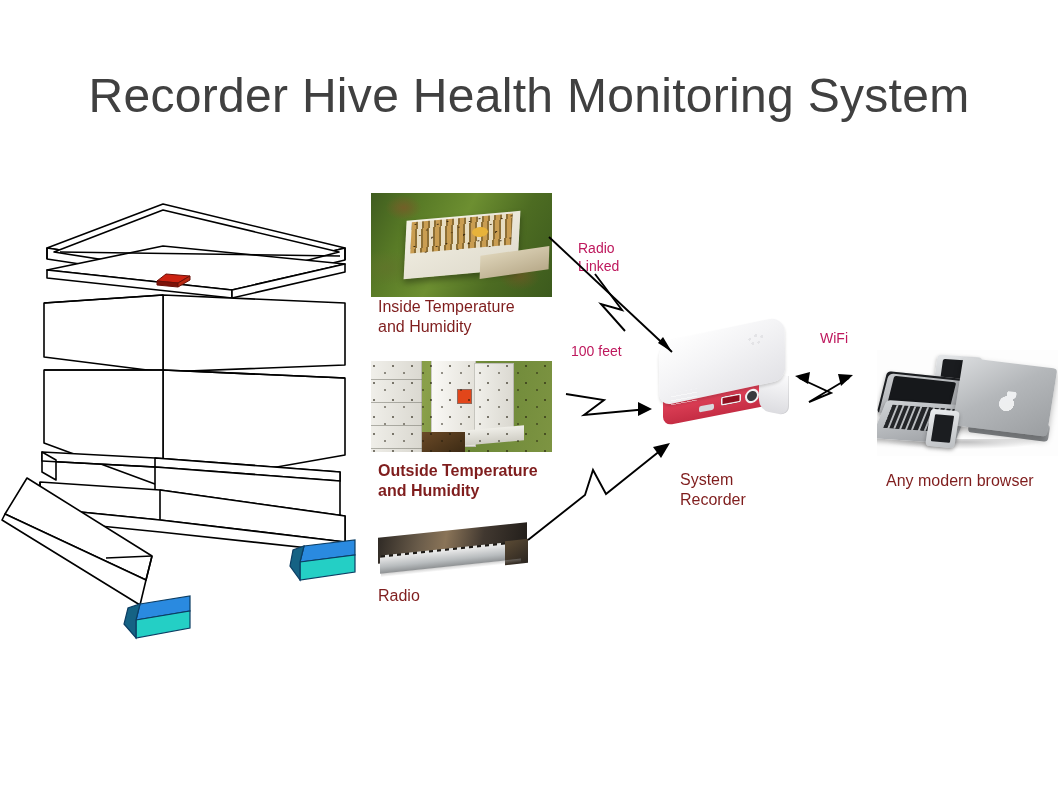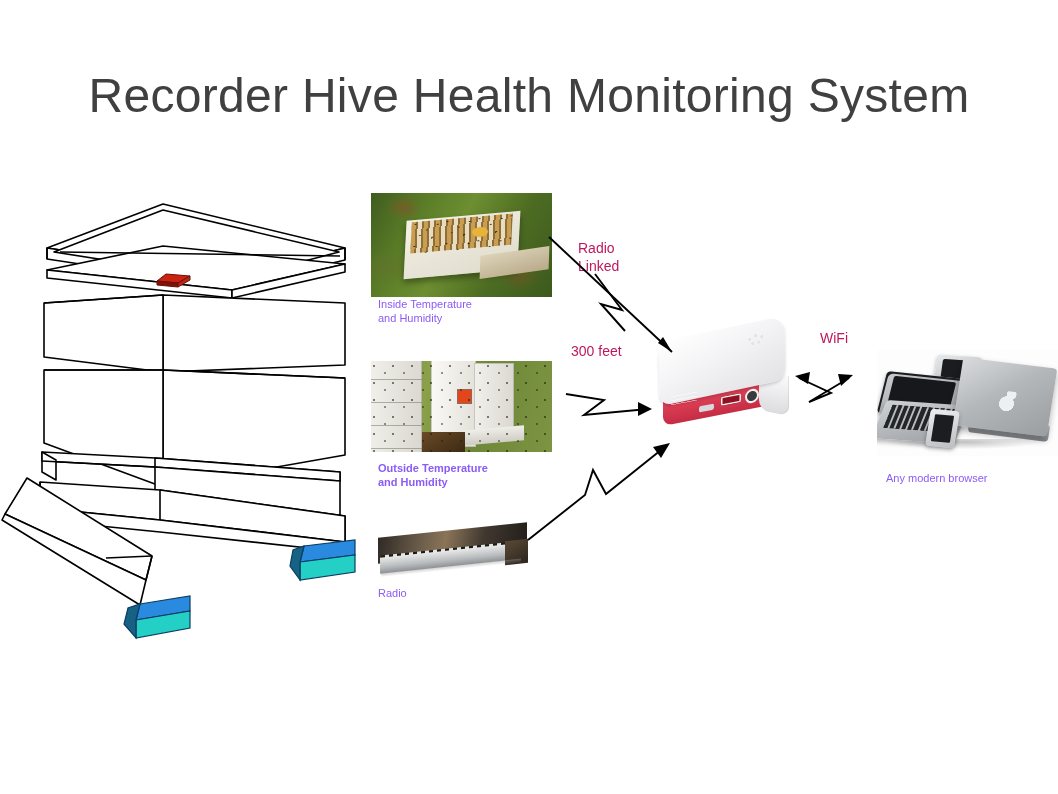--- a/index.html
+++ b/index.html
@@ -27,23 +27,23 @@
     font-size: 48px;
     font-weight: normal;
     color: #404040;
     letter-spacing: 0.3px;
     white-space: nowrap;
   }
 
   
   .caption {
     position: absolute;
-    font-size: 11px;
+    font-size: 16px;
     line-height: 1.28;
-    color: #8b5cf6;
+    color: #7f1d1d;
     white-space: pre-line;
   }
   .link-label {
     position: absolute;
     font-size: 14px;
     line-height: 1.28;
     color: #be185d;
     white-space: pre-line;
   }
 
@@ -517,36 +517,38 @@
     <div class="pi-front"></div>
     <div class="pi-right"></div>
     <div class="pi-lid">
       <div class="pi-lid-logo"></div>
     </div>
     <div class="pi-vent"></div>
     <div class="pi-port pi-port-usb"></div>
     <div class="pi-port pi-port-hdmi"></div>
     <div class="pi-port pi-port-audio"></div>
   </div>
+  <div class="caption" style="left:680px; top:470px; width:140px;">System
+Recorder</div>
 
   <div class="photo ph-devices" style="left:877px; top:350px; width:181px; height:106px;">
     <div class="dv dv-shadow"></div>
     <div class="dv dv-tablet"></div>
     <div class="dv dv-lap-open-screen"></div>
     <div class="dv dv-lap-open-base"></div>
     <div class="dv-keys"></div>
     <div class="dv dv-mac-base"></div>
     <div class="dv dv-mac-closed"></div>
     <div class="dv dv-phone"></div>
   </div>
   <div class="caption" style="left:886px; top:471px; width:220px;">Any modern browser</div>
 
   <div class="link-label" style="left:578px; top:240px; width:100px;">Radio
 Linked</div>
-  <div class="link-label" style="left:571px; top:343px; width:100px;">300 feet</div>
+  <div class="link-label" style="left:571px; top:343px; width:100px;">100 feet</div>
   <div class="link-label" style="left:820px; top:330px; width:80px;">WiFi</div>
 
   <svg id="arrows" width="1058" height="794" viewBox="0 0 1058 794">
 
     <g>
       <path d="M549,237 L672,352"></path>
       <polygon class="head" points="672,352 658,343 663,337"></polygon>
       <path d="M595,274 L622,310 L601,304 L625,331"></path>
     </g>
 

